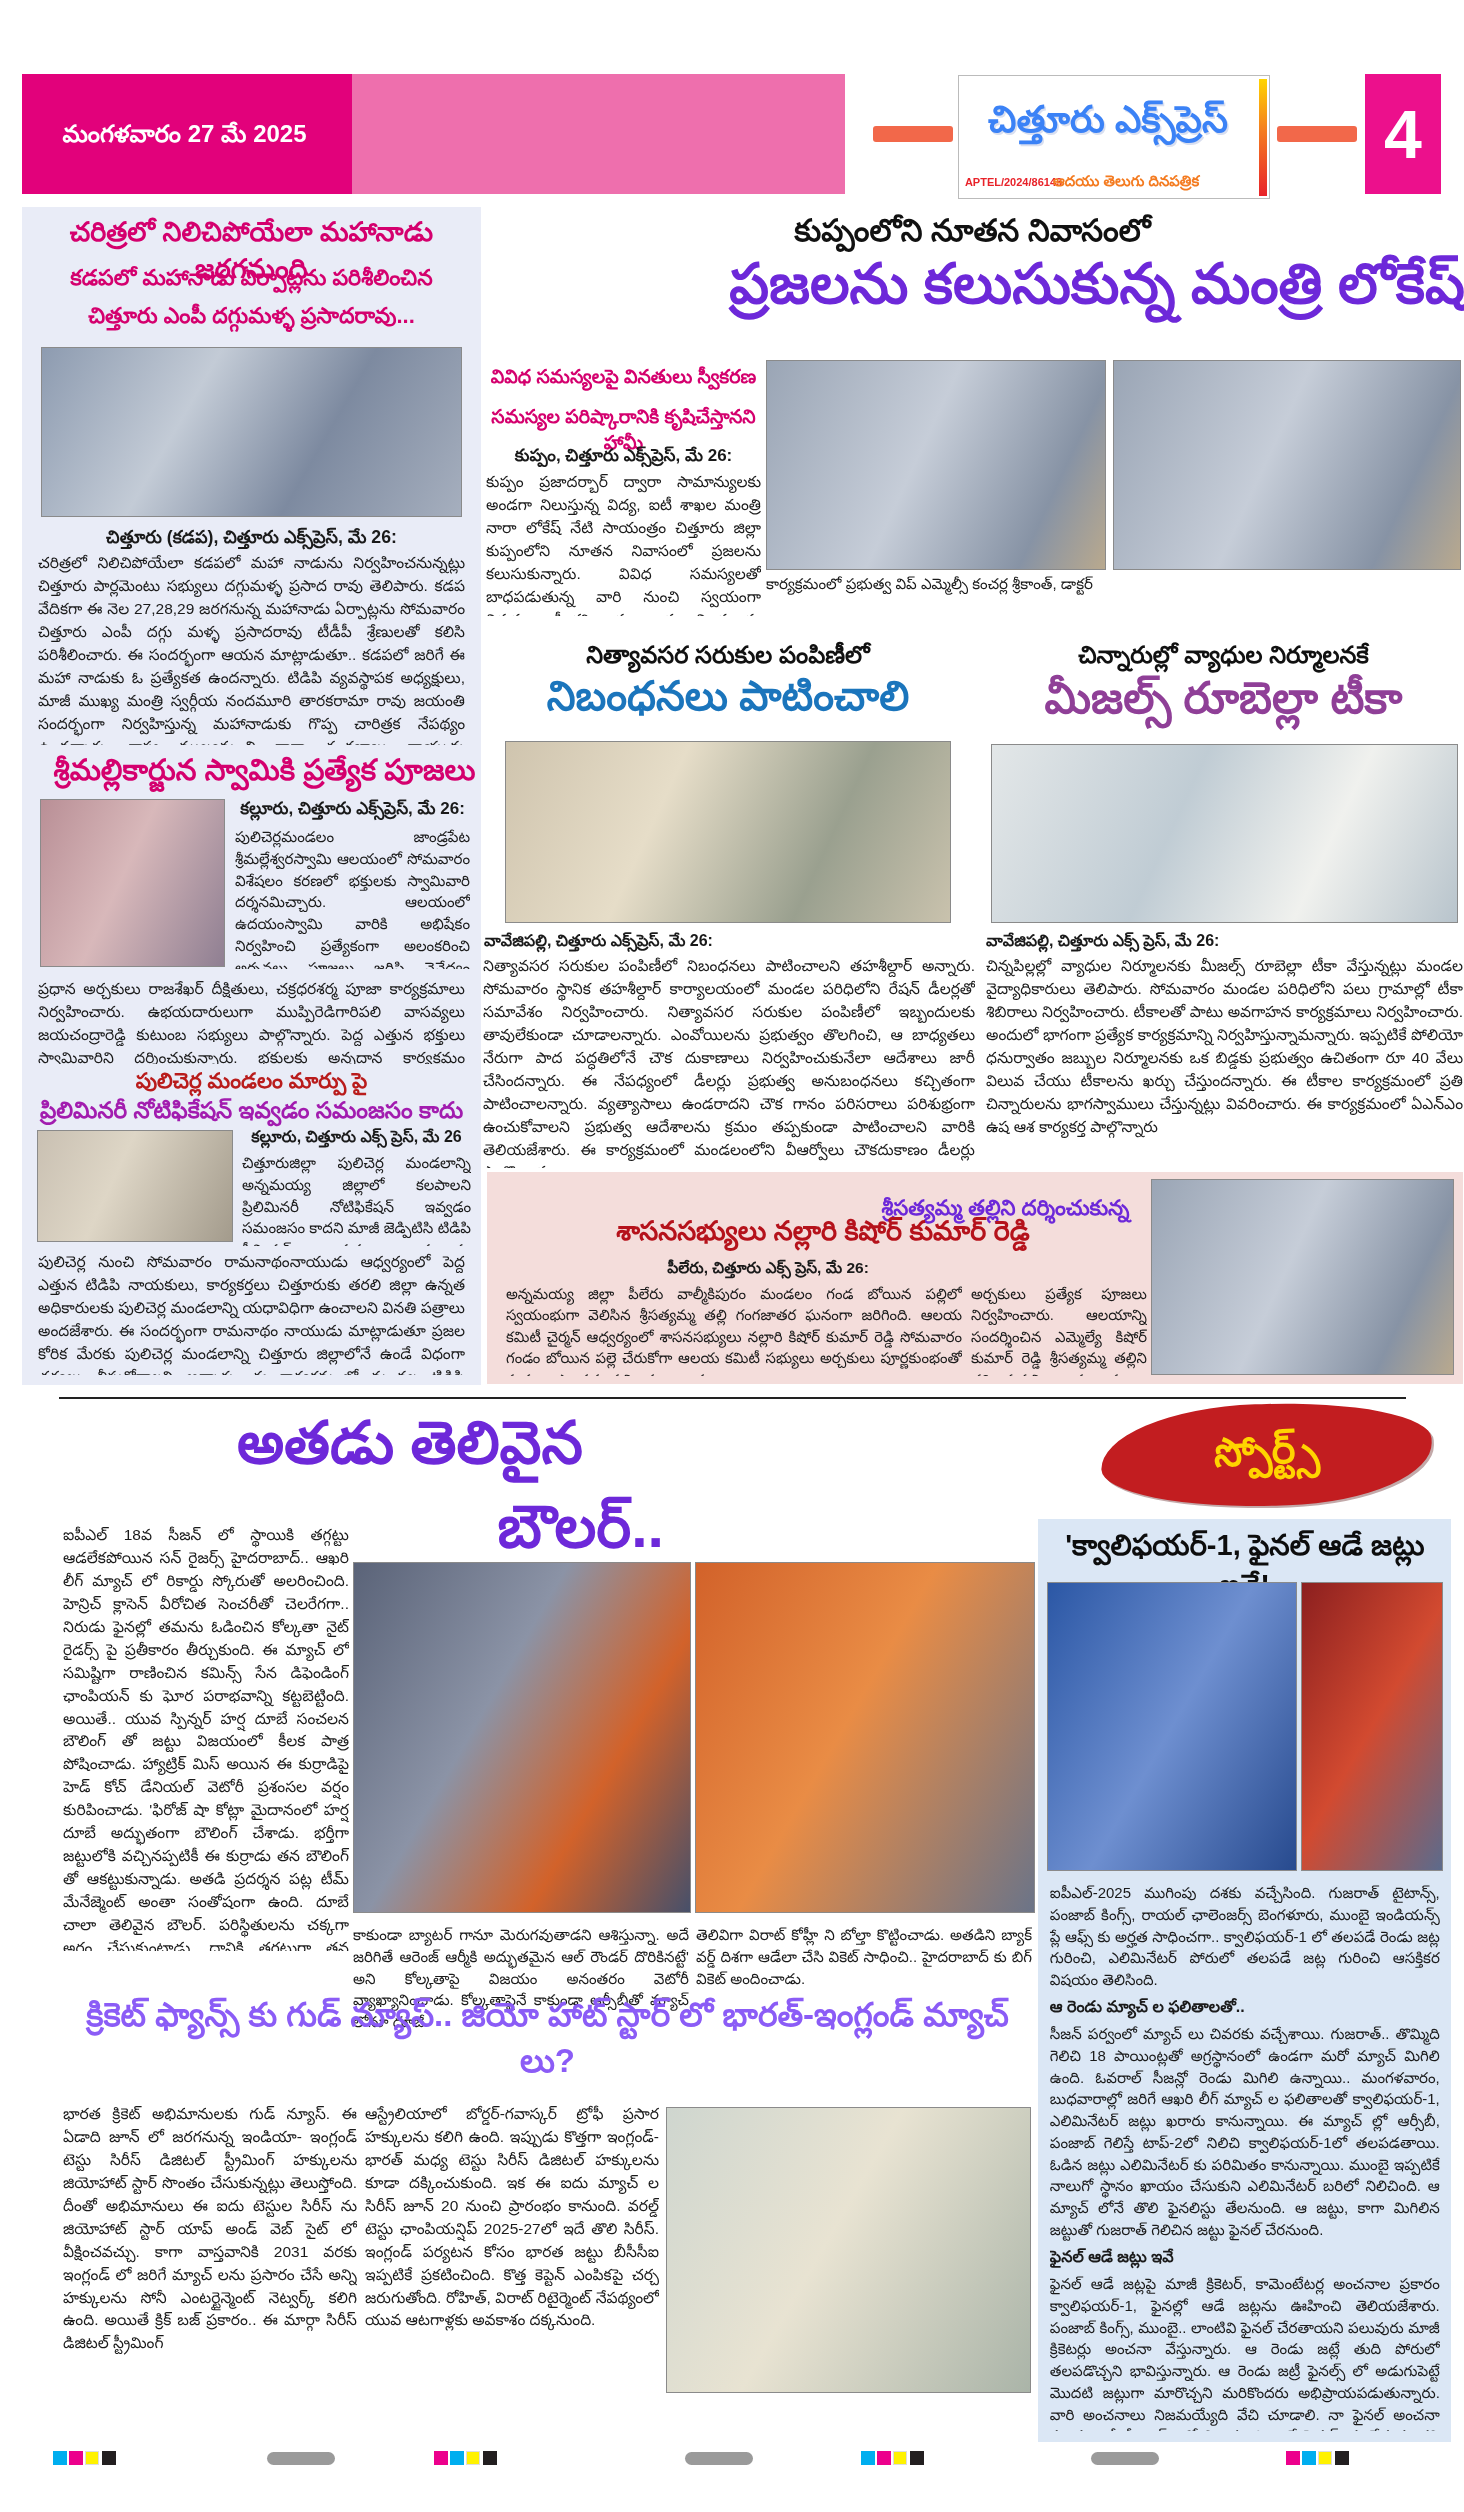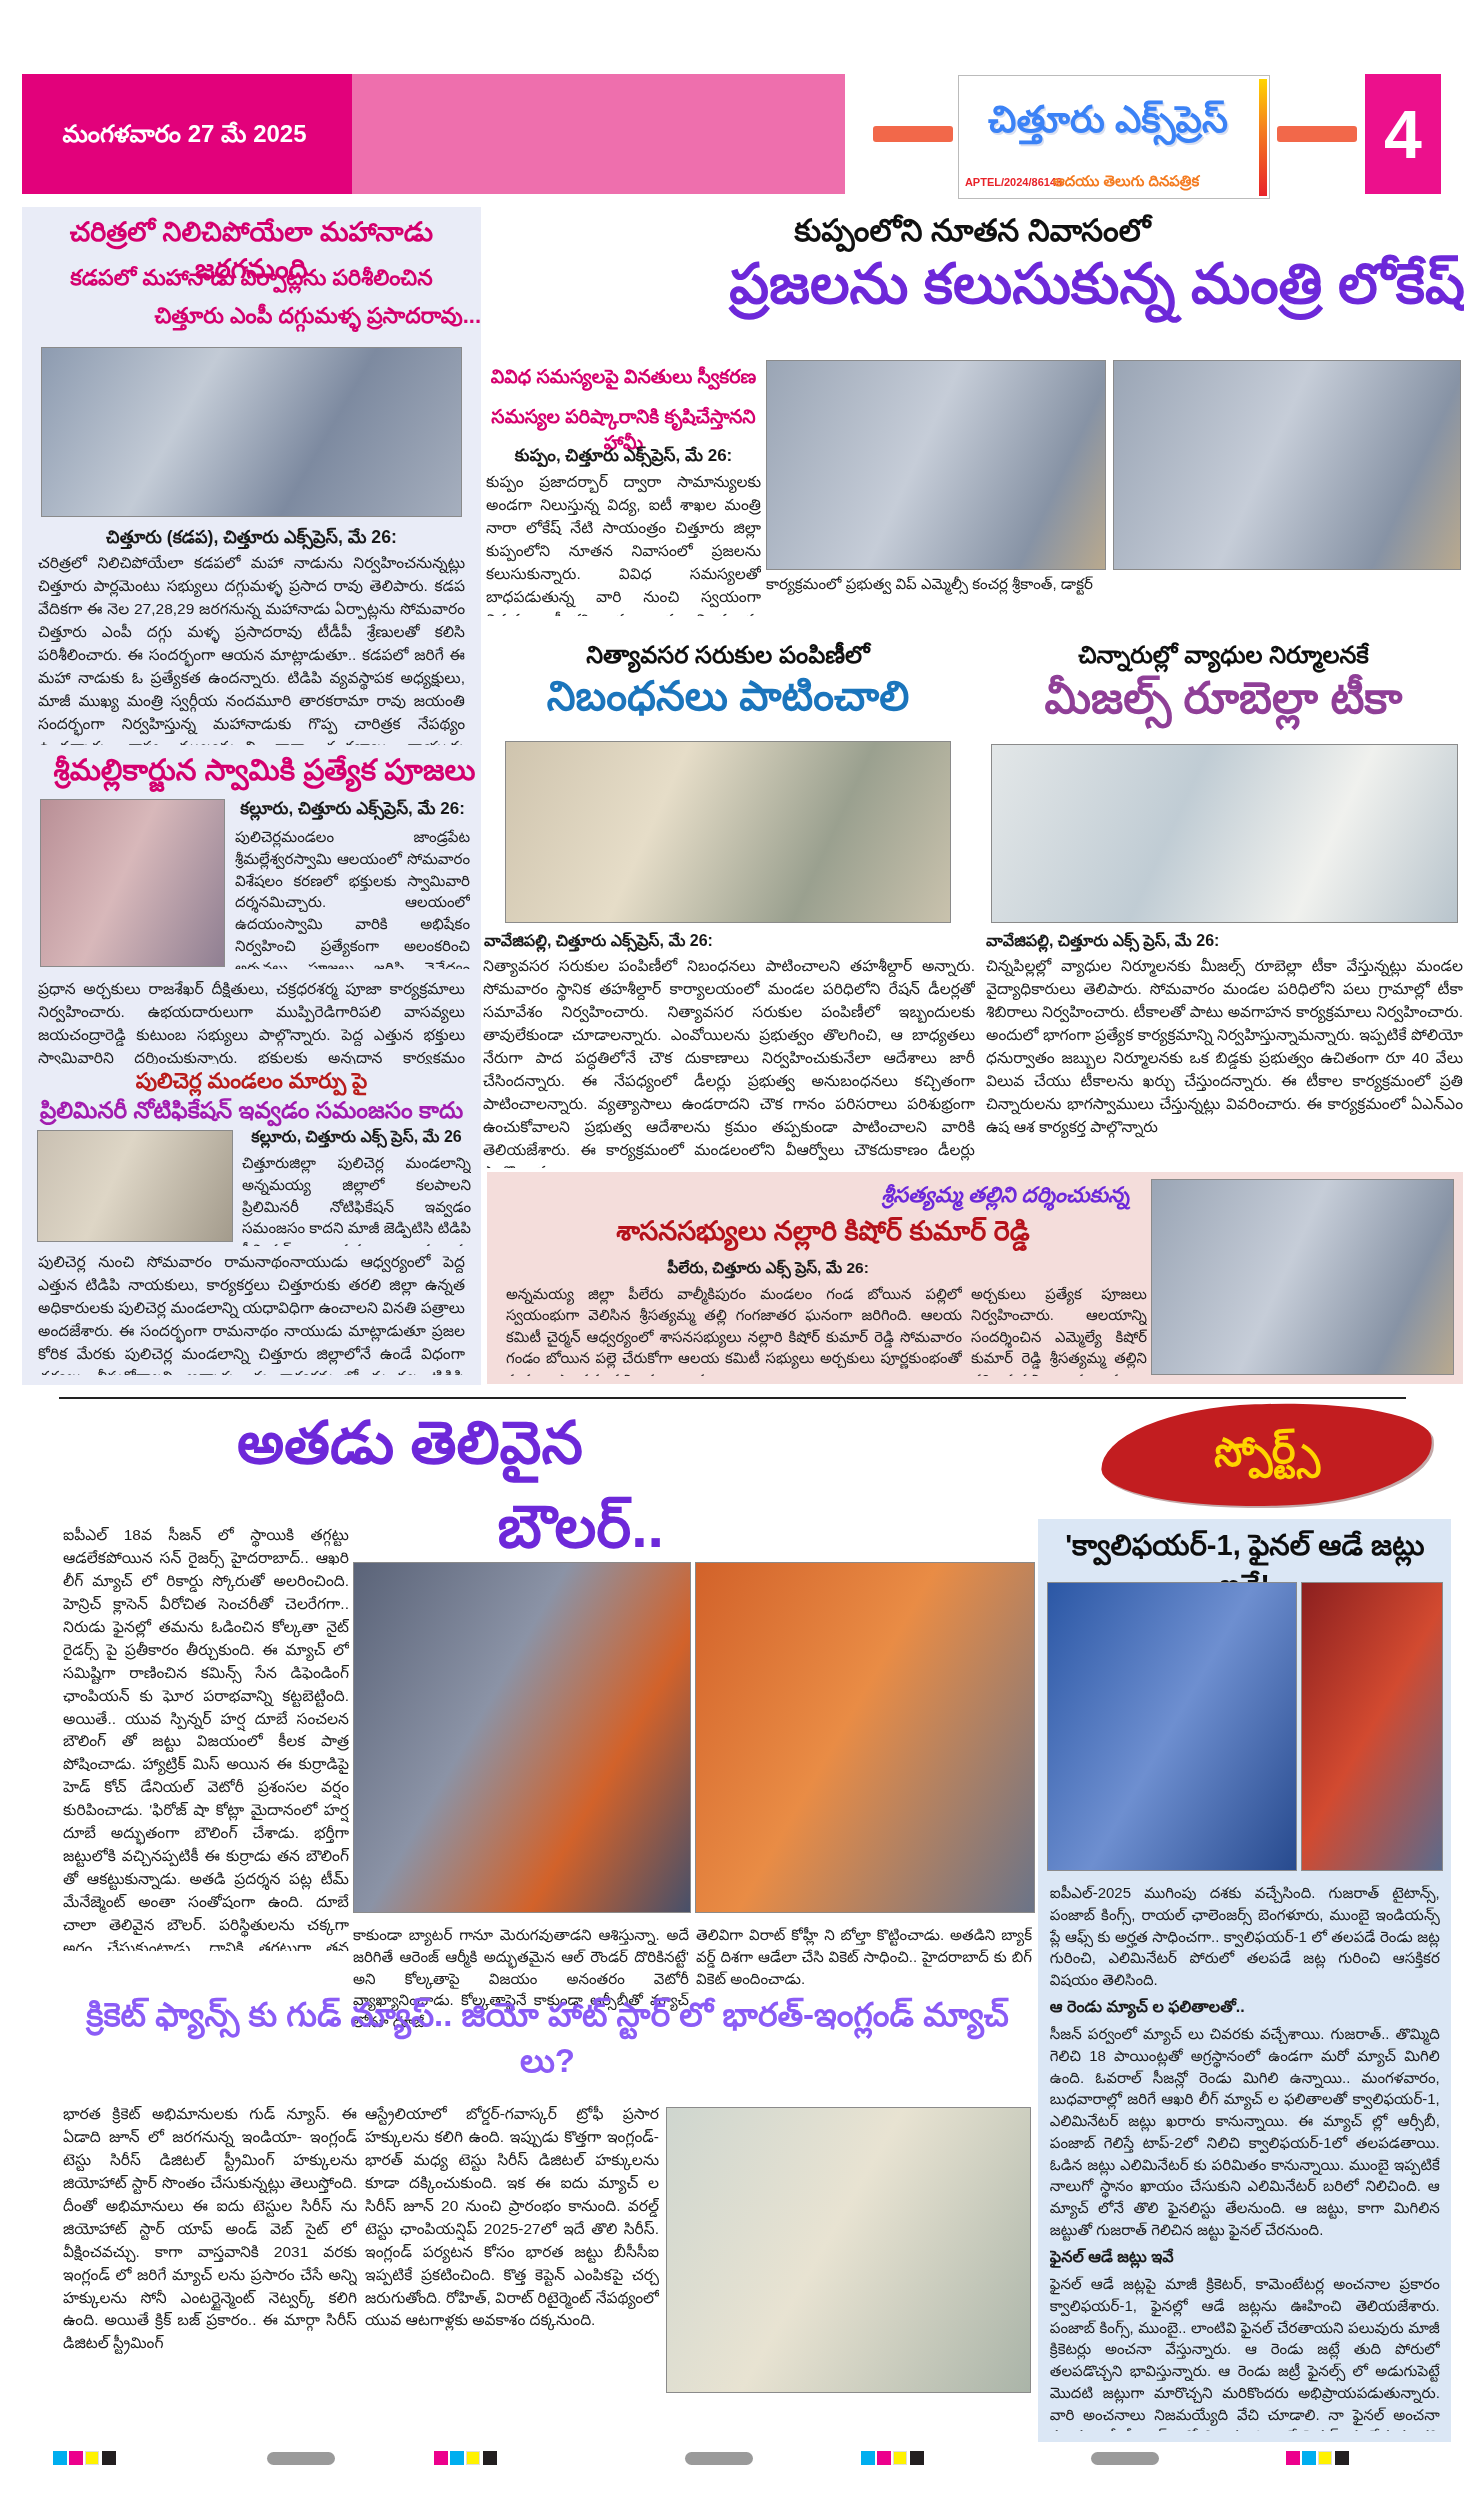--- a/index.html
+++ b/index.html
@@ -65,21 +65,21 @@
   <div class="abs dash" style="left:1277px;top:126px;width:80px;height:16px;"></div>
 
   <div class="abs" style="left:1365px;top:74px;width:76px;height:120px;background:#ec108c;">
     <div class="ctr bold" style="font-size:68px;color:#fff;line-height:120px;">4</div>
   </div>
 
   <div class="abs leftcol-bg" style="left:22px;top:207px;width:459px;height:1178px;">
 
     <div class="abs ctr bold mag" style="left:5.9px;top:10.3px;width:447px;font-size:27px;">చరిత్రలో నిలిచిపోయేలా మహానాడు జరగనుంది</div>
     <div class="abs ctr bold mag" style="left:0;top:58px;width:459px;font-size:22px;">కడపలో మహానాడు ఏర్పాట్లను పరిశీలించిన</div>
-    <div class="abs ctr bold mag" style="left:0;top:96px;width:459px;font-size:22px;text-align:right;">చిత్తూరు ఎంపీ దగ్గుమళ్ళ ప్రసాదరావు...</div>
+    <div class="abs ctr bold mag" style="left:0;top:96px;width:459px;font-size:22px;">చిత్తూరు ఎంపీ దగ్గుమళ్ళ ప్రసాదరావు...</div>
     <div class="abs ph ph-crowd" style="left:19px;top:140px;width:421px;height:170px;"></div>
     <div class="abs ctr bold" style="left:0;top:320px;width:459px;font-size:17.7px;">చిత్తూరు (కడప), చిత్తూరు ఎక్స్‌ప్రెస్, మే 26:</div>
     <div class="abs jst clip body-txt" style="left:16px;top:345px;width:427px;height:193px;">చరిత్రలో నిలిచిపోయేలా కడపలో మహా నాడును నిర్వహించనున్నట్లు చిత్తూరు పార్లమెంటు సభ్యులు దగ్గుమళ్ళ ప్రసాద రావు తెలిపారు. కడప వేదికగా ఈ నెల 27,28,29 జరగనున్న మహానాడు ఏర్పాట్లను సోమవారం చిత్తూరు ఎంపీ దగ్గు మళ్ళ ప్రసాదరావు టీడీపీ శ్రేణులతో కలిసి పరిశీలించారు. ఈ సందర్భంగా ఆయన మాట్లాడుతూ.. కడపలో జరిగే ఈ మహా నాడుకు ఓ ప్రత్యేకత ఉందన్నారు. టిడిపి వ్యవస్థాపక అధ్యక్షులు, మాజీ ముఖ్య మంత్రి స్వర్గీయ నందమూరి తారకరామా రావు జయంతి సందర్భంగా నిర్వహిస్తున్న మహానాడుకు గొప్ప చారిత్రక నేపథ్యం ఉందన్నారు. రాష్ట్ర ముఖ్యమంత్రి నారా చంద్రబాబు నాయుడు మహానాడును ఏటా ప్రతిష్ఠాత్మకంగా నిర్వహించడం తెలుగుదేశం పార్టీకి, పార్టీ శ్రేణులకు గర్వ కారణంగా నిలుస్తోందని ఆయన తెలియ జేశారు. కడప గొప్పతనాన్ని ప్రపంచానికి చాటి చెప్పేలా మహానాడును జయప్రదం చేయడమే తమ లక్ష్యమని చెప్పారు. చిత్తూరు పార్లమెంటు సభ్యులు దగ్గుమళ్ళ ప్రసాదరావు.</div>
 
     <div class="abs ctr bold mag" style="left:0;top:546px;width:459px;font-size:29.5px;padding-left:13px;">శ్రీమల్లికార్జున స్వామికి ప్రత్యేక పూజలు</div>
     <div class="abs ph ph-temple" style="left:17.7px;top:592px;width:185px;height:168px;"></div>
     <div class="abs ctr bold" style="left:213px;top:592px;width:235px;font-size:17px;">కల్లూరు, చిత్తూరు ఎక్స్‌ప్రెస్, మే 26:</div>
     <div class="abs jst clip" style="left:213px;top:619px;width:235px;height:143px;font-size:15px;line-height:1.45;">పులిచెర్లమండలం జాండ్రపేట శ్రీమల్లేశ్వరస్వామి ఆలయంలో సోమవారం విశేషలం కరణలో భక్తులకు స్వామివారి దర్శనమిచ్చారు. ఆలయంలో ఉదయంస్వామి వారికి అభిషేకం నిర్వహించి ప్రత్యేకంగా అలంకరించి అర్చనలు పూజలు జరిపి నైవేద్యం సమర్పించి, మహా మంగళ హారతి గావించారు. స్వామివారిని ప్రత్యేకంగా అలంకరించి రుద్రాభిషేకం నిర్వహించారు. ఆలయ</div>
     <div class="abs jst clip body-txt" style="left:16px;top:771px;width:427px;height:86px;">ప్రధాన అర్చకులు రాజశేఖర్ దీక్షితులు, చక్రధరశర్మ పూజా కార్యక్రమాలు నిర్వహించారు. ఉభయదారులుగా ముప్పిరెడిగారిపలి వాసవ్యలు జయచంద్రారెడ్డి కుటుంబ సభ్యులు పాల్గొన్నారు. పెద్ద ఎత్తున భక్తులు స్వామివారిని దర్శించుకున్నారు. భక్తులకు అన్నదాన కార్యక్రమం నిర్వహించారు.</div>
 
@@ -111,21 +111,21 @@
   <div class="abs bold" style="left:484px;top:932px;width:490px;font-size:16px;">వావేజిపల్లి, చిత్తూరు ఎక్స్‌ప్రెస్, మే 26:</div>
   <div class="abs jst clip body-txt" style="left:483px;top:955px;width:492px;height:213px;">నిత్యావసర సరుకుల పంపిణీలో నిబంధనలు పాటించాలని తహశీల్దార్ అన్నారు. సోమవారం స్థానిక తహశీల్దార్ కార్యాలయంలో మండల పరిధిలోని రేషన్ డీలర్లతో సమావేశం నిర్వహించారు. నిత్యావసర సరుకుల పంపిణీలో ఇబ్బందులకు తావులేకుండా చూడాలన్నారు. ఎంవోయిలను ప్రభుత్వం తొలగించి, ఆ బాధ్యతలు నేరుగా పాద పద్ధతిలోనే చౌక దుకాణాలు నిర్వహించుకునేలా ఆదేశాలు జారీ చేసిందన్నారు. ఈ నేపధ్యంలో డీలర్లు ప్రభుత్వ అనుబంధనలు కచ్చితంగా పాటించాలన్నారు. వ్యత్యాసాలు ఉండరాదని చౌక గానం పరిసరాలు పరిశుభ్రంగా ఉంచుకోవాలని ప్రభుత్వ ఆదేశాలను క్రమం తప్పకుండా పాటించాలని వారికి తెలియజేశారు. ఈ కార్యక్రమంలో మండలంలోని వీఆర్వోలు చౌకదుకాణం డీలర్లు పాల్గొన్నారు</div>
 
   <div class="abs ctr bold" style="left:983px;top:641px;width:481px;font-size:24px;color:#111;">చిన్నారుల్లో వ్యాధుల నిర్మూలనకే</div>
   <div class="abs ctr bold purple-h" style="left:983px;top:673px;width:481px;font-size:44px;">మీజల్స్ రూబెల్లా టీకా</div>
   <div class="abs ph ph-clinic" style="left:991px;top:744px;width:467px;height:179px;"></div>
   <div class="abs bold" style="left:986px;top:932px;width:478px;font-size:16px;">వావేజిపల్లి, చిత్తూరు ఎక్స్ ప్రెస్, మే 26:</div>
   <div class="abs jst clip body-txt" style="left:986px;top:955px;width:477px;height:213px;">చిన్నపిల్లల్లో వ్యాధుల నిర్మూలనకు మీజల్స్ రూబెల్లా టీకా వేస్తున్నట్లు మండల వైద్యాధికారులు తెలిపారు. సోమవారం మండల పరిధిలోని పలు గ్రామాల్లో టీకా శిబిరాలు నిర్వహించారు. టీకాలతో పాటు అవగాహన కార్యక్రమాలు నిర్వహించారు. అందులో భాగంగా ప్రత్యేక కార్యక్రమాన్ని నిర్వహిస్తున్నామన్నారు. ఇప్పటికే పోలియో ధనుర్వాతం జబ్బుల నిర్మూలనకు ఒక బిడ్డకు ప్రభుత్వం ఉచితంగా రూ 40 వేలు విలువ చేయు టీకాలను ఖర్చు చేస్తుందన్నారు. ఈ టీకాల కార్యక్రమంలో ప్రతి చిన్నారులను భాగస్వాములు చేస్తున్నట్లు వివరించారు. ఈ కార్యక్రమంలో ఏఎన్ఎం ఉష ఆశ కార్యకర్త పాల్గొన్నారు</div>
 
   <div class="abs pinkbox-bg" style="left:487px;top:1172px;width:976px;height:212px;">
-    <div class="abs ctr bold red" style="left:29.5px;top:11px;width:613px;font-size:21.4px;font-style:italic;">శ్రీసత్యమ్మ తల్లిని దర్శించుకున్న</div>
+    <div class="abs ctr bold red" style="left:29.5px;top:24px;width:613px;font-size:21.4px;">శ్రీసత్యమ్మ తల్లిని దర్శించుకున్న</div>
     <div class="abs ctr bold maroon" style="left:29.5px;top:44px;width:613px;font-size:27px;">శాసనసభ్యులు నల్లారి కిషోర్ కుమార్ రెడ్డి</div>
     <div class="abs ctr bold" style="left:89px;top:87px;width:384px;font-size:15.5px;">పీలేరు, చిత్తూరు ఎక్స్ ప్రెస్, మే 26:</div>
     <div class="abs jst clip" style="left:19px;top:112px;width:456px;height:92px;font-size:14.8px;line-height:1.45;">అన్నమయ్య జిల్లా పీలేరు వాల్మీకిపురం మండలం గండ బోయిన పల్లిలో స్వయంభుగా వెలిసిన శ్రీసత్యమ్మ తల్లి గంగజాతర ఘనంగా జరిగింది. ఆలయ కమిటీ చైర్మన్ ఆధ్వర్యంలో శాసనసభ్యులు నల్లారి కిషోర్ కుమార్ రెడ్డి సోమవారం గండం బోయిన పల్లె చేరుకోగా ఆలయ కమిటీ సభ్యులు అర్చకులు పూర్ణకుంభంతో ఘనంగా స్వాగతం పలికారు. ఆలయ</div>
     <div class="abs jst clip" style="left:484px;top:112px;width:176px;height:92px;font-size:14.8px;line-height:1.45;">అర్చకులు ప్రత్యేక పూజలు నిర్వహించారు. ఆలయాన్ని సందర్శించిన ఎమ్మెల్యే కిషోర్ కుమార్ రెడ్డి శ్రీసత్యమ్మ తల్లిని దర్శించుకుని గ్రామ ప్రజలు సుఖసంతోషాలతో సుభిక్షంగా ఉండాలని శ్రీసత్యమ్మ తల్లిని వేడుకున్నారు.</div>
     <div class="abs ph ph-event" style="left:664px;top:7.4px;width:303px;height:196px;"></div>
   </div>
 
   <div class="abs" style="left:59px;top:1397px;width:1347px;height:2.2px;background:#222;"></div>
 
   <div class="abs ctr bold red" style="left:81px;top:1409px;width:502px;font-size:59px;">అతడు తెలివైన</div>

